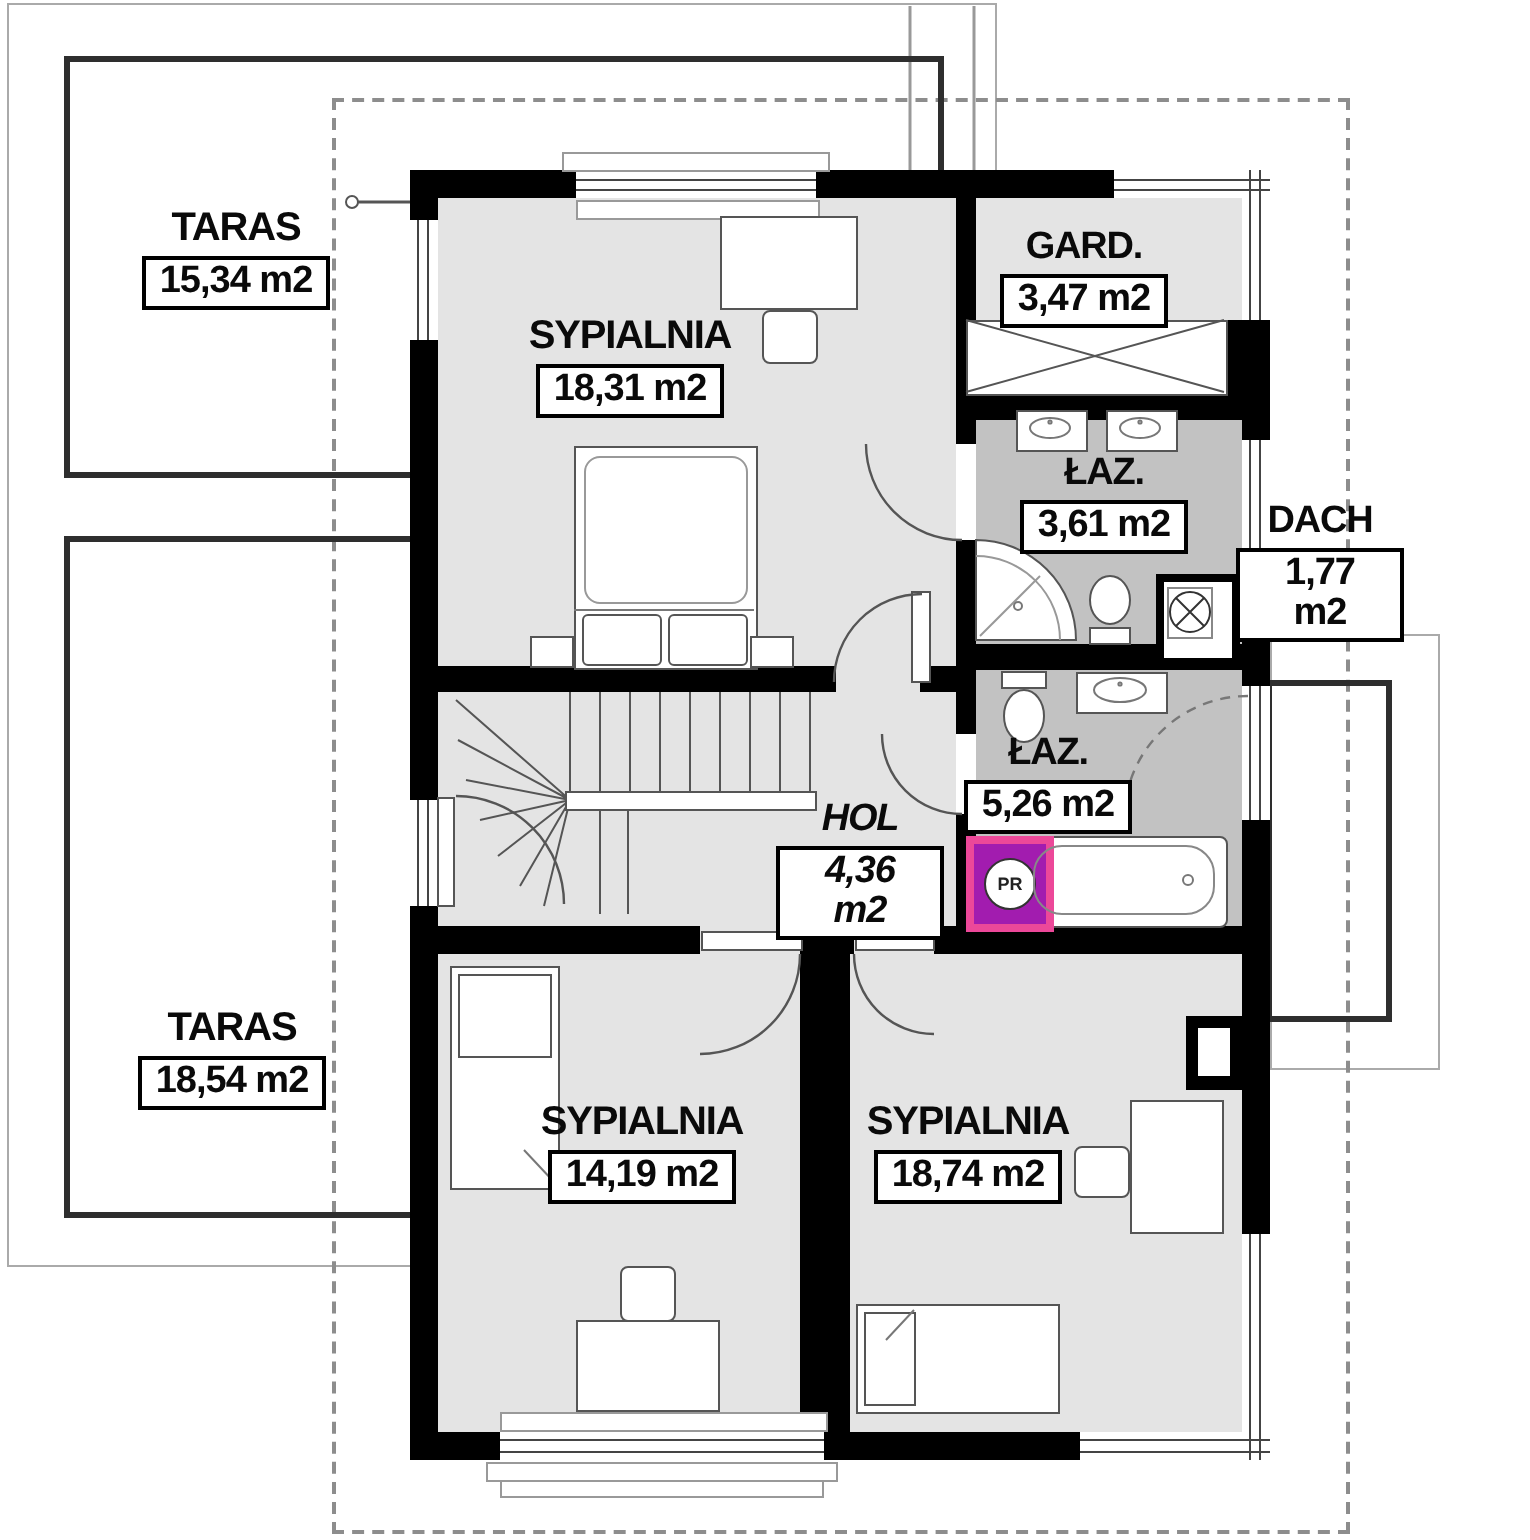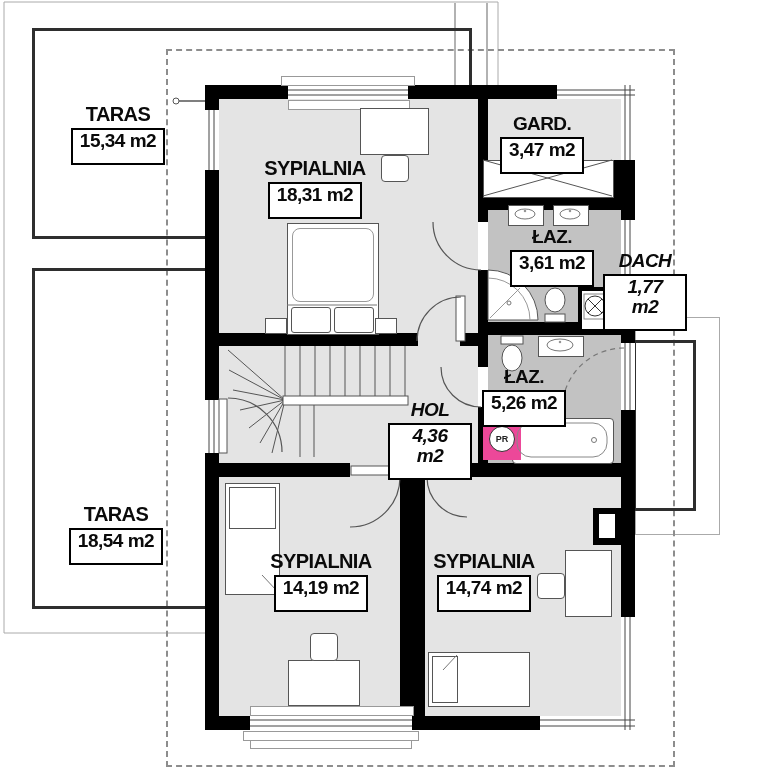--- a/index.html
+++ b/index.html
@@ -11,22 +11,22 @@
   .floor{position:absolute;background:#e4e4e4;}
   .bath{position:absolute;background:#c2c2c2;}
   .wingap{position:absolute;background:#fff;}
   .sill{position:absolute;background:#fff;border:1px solid #999;}
   .furn{position:absolute;background:#fff;border:1px solid #555;}
   .inner{position:absolute;border:1px solid #999;background:transparent;}
   .room-label{position:absolute;text-align:center;color:#0a0a0a;font-weight:bold;line-height:1.05;}
   .rname{font-size:20px;letter-spacing:-0.6px;}
   .rname.small{font-size:19px;}
   .rarea{margin-top:3px;}
-  .rarea span{display:inline-block;background:#fff;border:2px solid #000;padding:1px 7px 12px;font-size:19px;letter-spacing:-0.5px;}
-  .pr-box{position:absolute;left:483px;top:418px;width:36px;height:40px;background:#ec4899;border:1px solid #ec4899;}
+  .rarea span{display:inline-block;background:#fff;border:2px solid #000;padding:1px 7px 2px;font-size:19px;letter-spacing:-0.5px;}
+  .pr-box{position:absolute;left:483px;top:418px;width:36px;height:40px;background:#a21caf;border:4px solid #ec4899;}
   .pr-circle{position:absolute;left:5px;top:7px;width:24px;height:24px;border:1px solid #333;border-radius:50%;
              display:flex;align-items:center;justify-content:center;font-size:9px;font-weight:bold;color:#222;background:#fff;}
   svg{position:absolute;left:0;top:0;}
   .niche-b{position:absolute;background:#000;}
   .niche-w{position:absolute;background:#fff;}
 </style>
 </head>
 <body>
 
 <div id="plan">
@@ -200,21 +200,21 @@
     <div class="rarea"><span>18,31 m2</span></div>
   </div>
   <div class="room-label" style="left:496px;top:114px;width:92px;">
     <div class="rname small">GARD.</div>
     <div class="rarea"><span>3,47 m2</span></div>
   </div>
   <div class="room-label" style="left:506px;top:227px;width:92px;">
     <div class="rname small">ŁAZ.</div>
     <div class="rarea"><span>3,61 m2</span></div>
   </div>
-  <div class="room-label" style="left:603px;top:251px;width:84px;font-style:italic;">
+  <div class="room-label" style="left:618px;top:251px;width:84px;">
     <div class="rname small">DACH</div>
     <div class="rarea"><span>1,77 m2</span></div>
   </div>
   <div class="room-label" style="left:478px;top:367px;width:92px;">
     <div class="rname small">ŁAZ.</div>
     <div class="rarea"><span>5,26 m2</span></div>
   </div>
   <div class="room-label" style="left:388px;top:400px;width:84px;font-style:italic;">
     <div class="rname small">HOL</div>
     <div class="rarea"><span>4,36 m2</span></div>
@@ -222,16 +222,16 @@
   <div class="room-label" style="left:36px;top:504px;width:160px;">
     <div class="rname">TARAS</div>
     <div class="rarea"><span>18,54 m2</span></div>
   </div>
   <div class="room-label" style="left:242px;top:551px;width:158px;">
     <div class="rname">SYPIALNIA</div>
     <div class="rarea"><span>14,19 m2</span></div>
   </div>
   <div class="room-label" style="left:404px;top:551px;width:160px;">
     <div class="rname">SYPIALNIA</div>
-    <div class="rarea"><span>14,74 m2</span></div>
+    <div class="rarea"><span>18,74 m2</span></div>
   </div>
 
 </div>
 
 </body></html>

